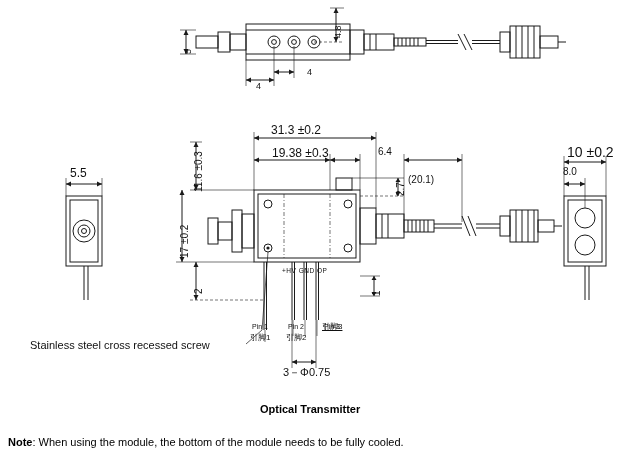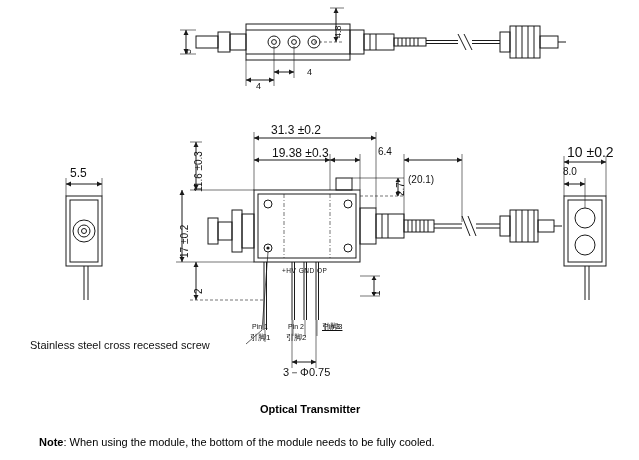--- a/index.html
+++ b/index.html
@@ -263,17 +263,17 @@
   <div class="lbl" style="left:324px; top:323px; font-size:7px;">Pin 3</div>
   <div class="lbl" style="left:322px; top:323px; font-size:8px;text-decoration:underline;">引脚3</div>
 
   <div class="lbl" style="left:30px; top:340px; font-size:11px;">Stainless steel cross recessed screw</div>
   <div class="lbl" style="left:283px; top:367px; font-size:11px;">3－Φ0.75</div>
 
   <div class="lbl" style="left:567px; top:145px; font-size:14px;">10 ±0.2</div>
   <div class="lbl" style="left:563px; top:167px; font-size:10px;">8.0</div>
 
   <div class="cap" style="left:260px; top:403px;">Optical Transmitter</div>
-  <div class="note" style="left:8px; top:436px;margin-left:31px;">
+  <div class="note" style="left:8px; top:436px;">
     <b>Note</b><span>: When using the module, the bottom of the module needs to be fully cooled.</span>
   </div>
 
 </div>
 
 </body></html>

